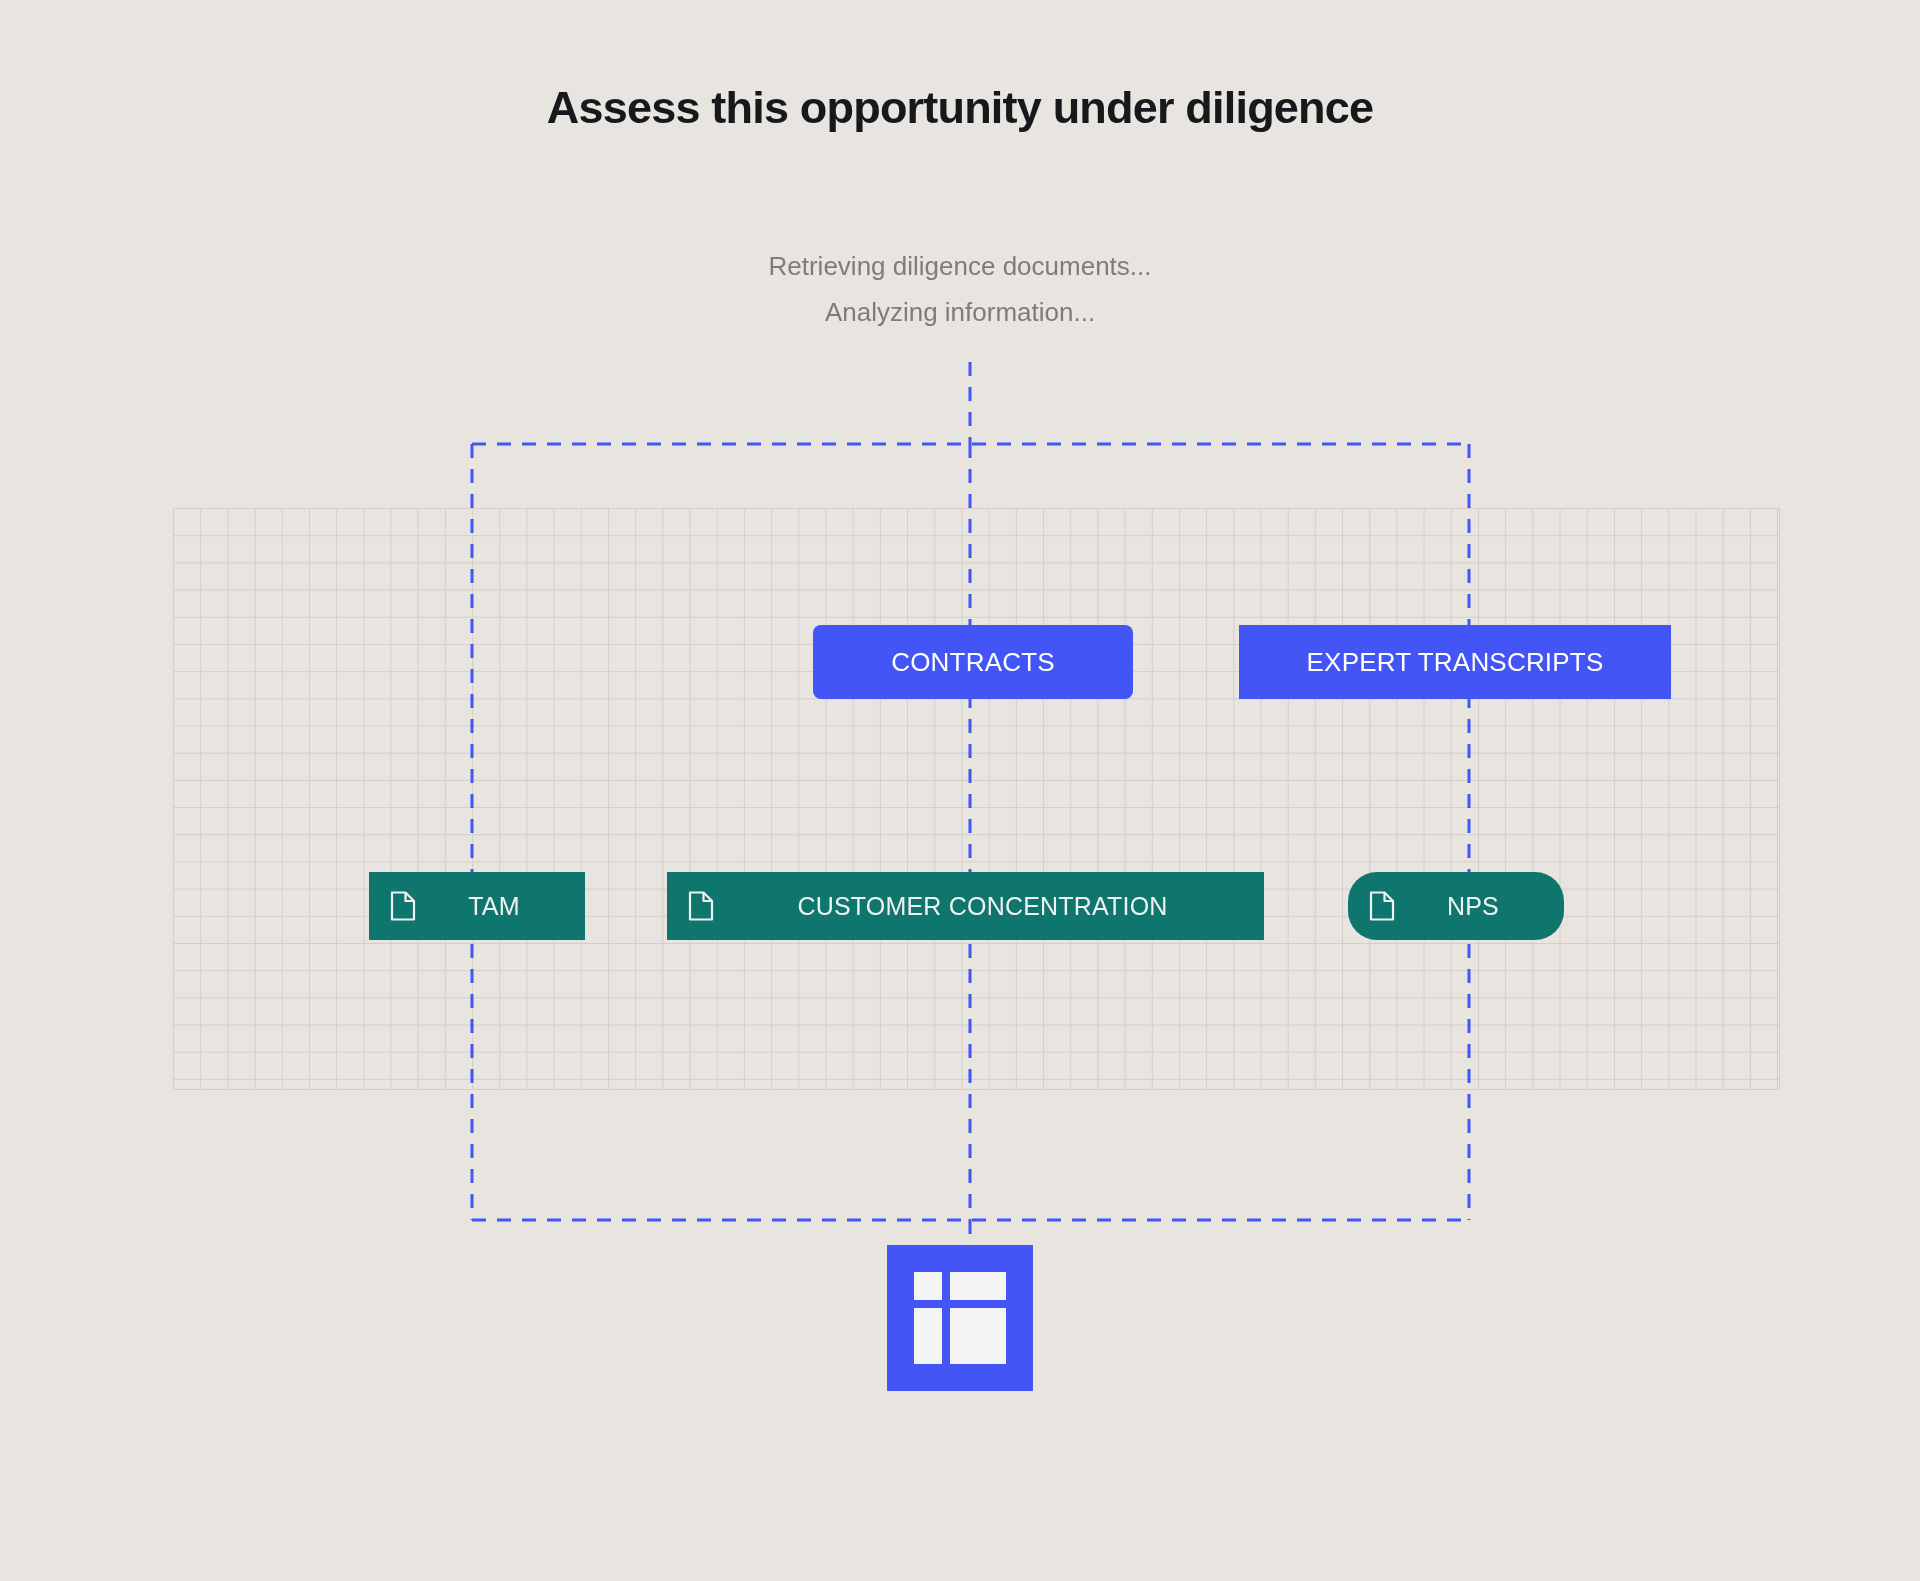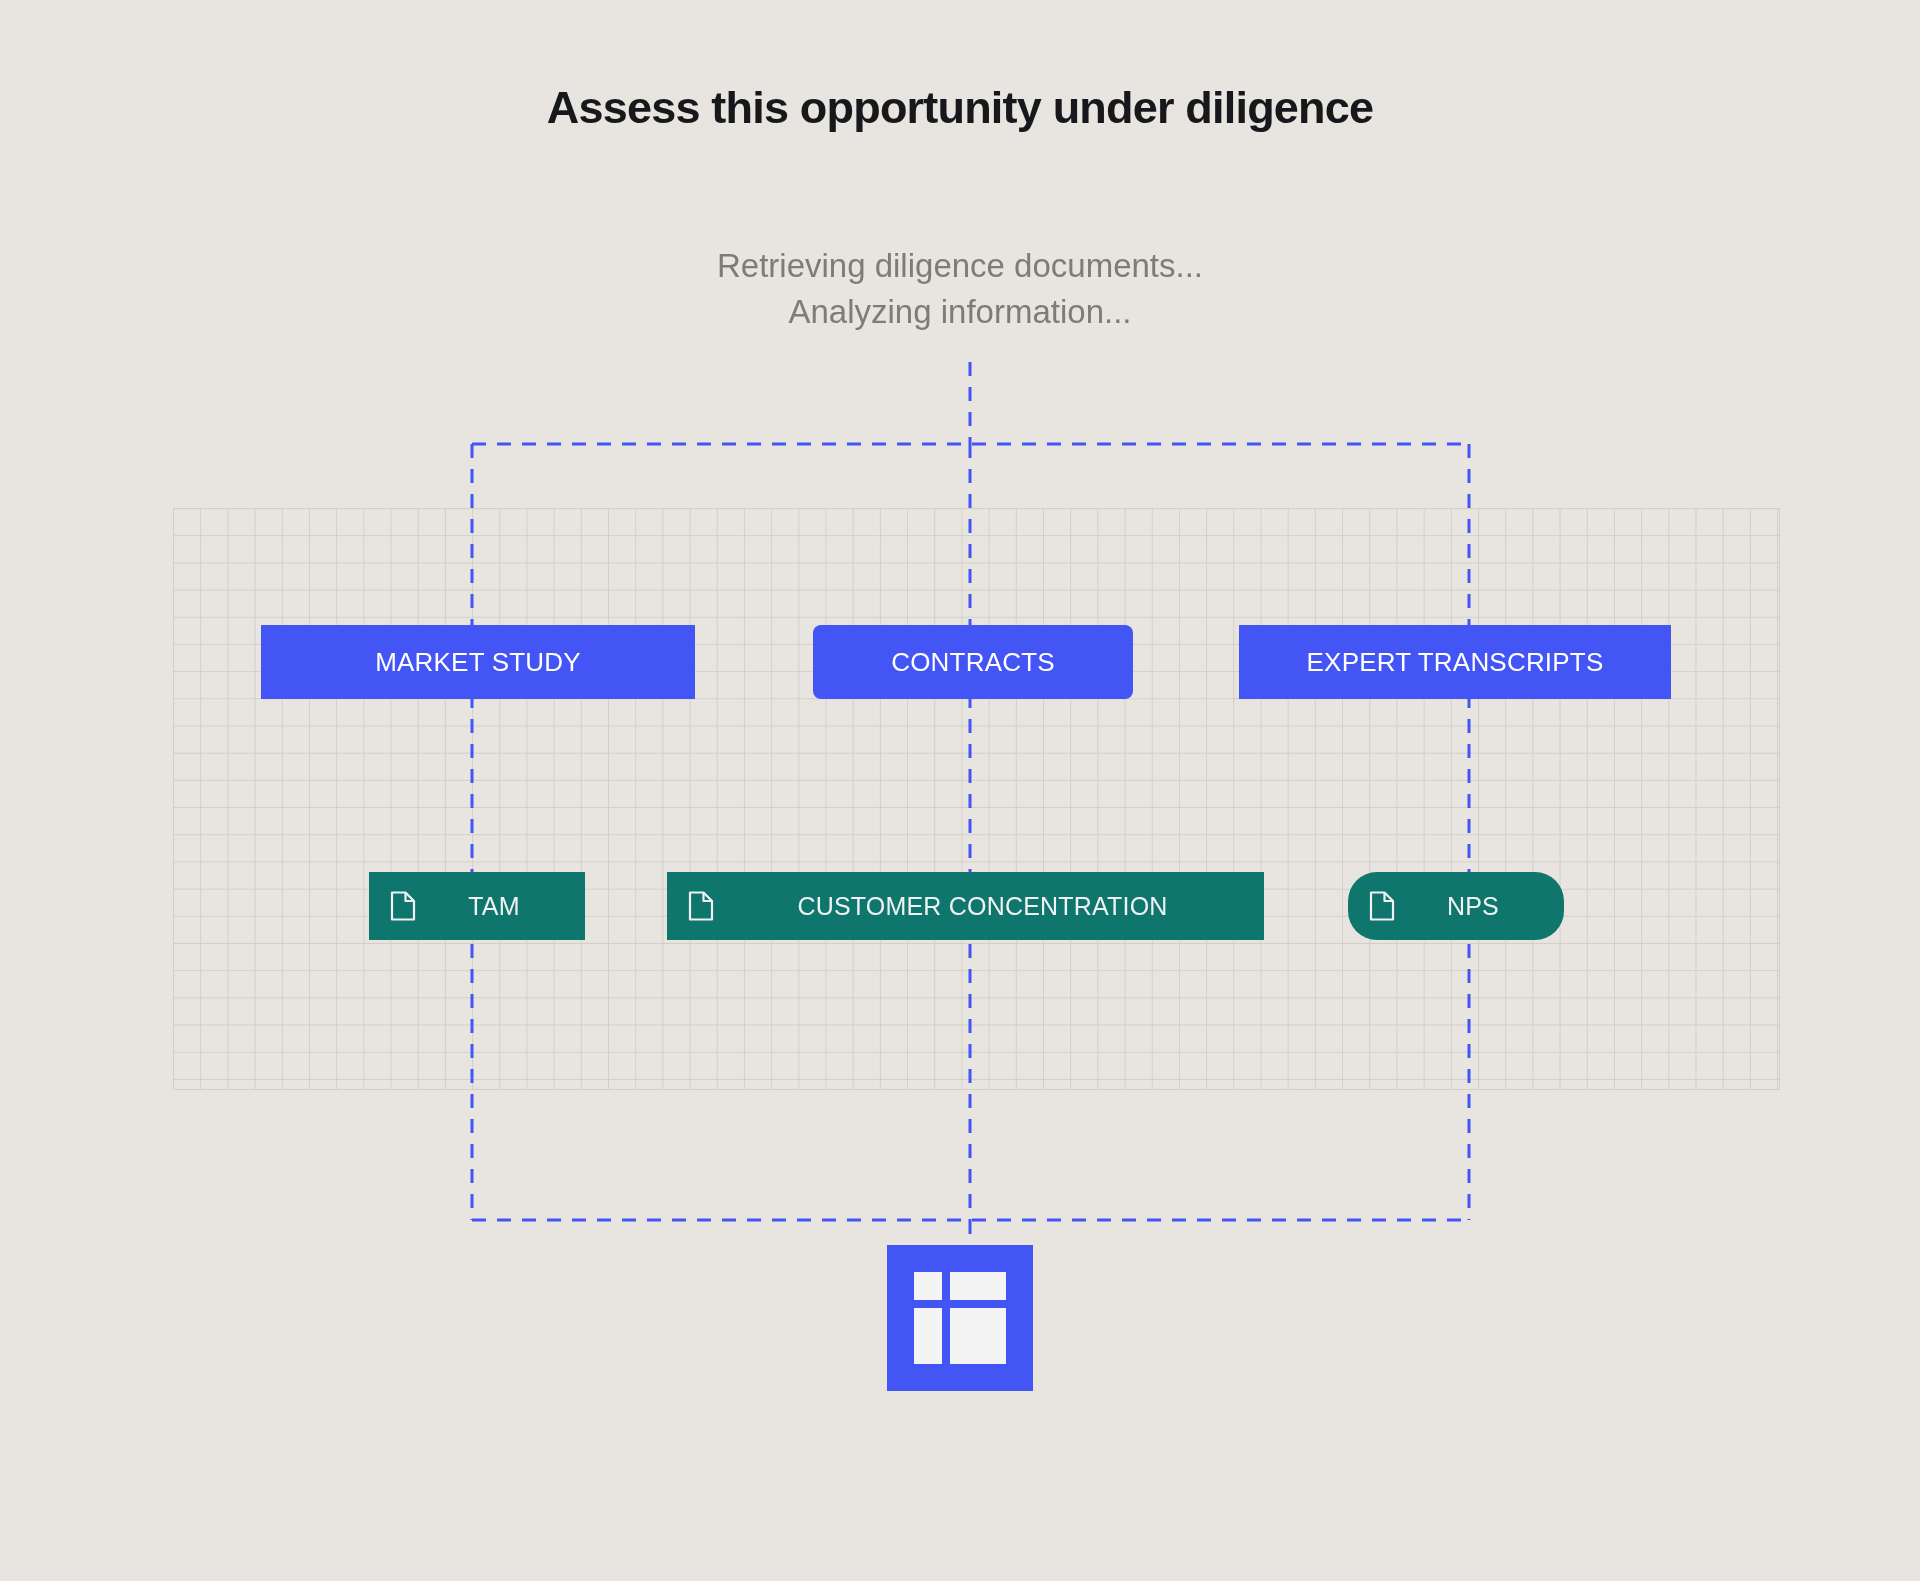--- a/index.html
+++ b/index.html
@@ -36,21 +36,21 @@
     line-height: 1.15;
     white-space: nowrap;
   }
   .status-block {
     position: absolute;
     top: 243px;
     left: 0;
     width: 1920px;
     text-align: center;
     color: #7f7c78;
-    font-size: 33px;
+    font-size: 26px;
     line-height: 46px;
     font-weight: 400;
   }
   .status-line { display: block; }
 
   
   .grid-panel {
     position: absolute;
     left: 173px;
     top: 508px;
@@ -169,23 +169,20 @@
       <line x1="970" y1="444" x2="970" y2="1220"></line>
 
       <line x1="1469" y1="444" x2="1469" y2="1220"></line>
 
       <line x1="472" y1="1220" x2="1469" y2="1220"></line>
 
       <line x1="970" y1="1220" x2="970" y2="1245"></line>
     </g>
   </svg>
 
-  <div class="source-node src-0">
-    <span>MARKET STUDY</span>
-  </div>
   <div class="source-node src-1">
     <span>CONTRACTS</span>
   </div>
   <div class="source-node src-2">
     <span>EXPERT TRANSCRIPTS</span>
   </div>
 
   <div class="doc-node doc-0">
     <span class="doc-icon">
       <svg width="26" height="30" viewBox="0 0 26 30" xmlns="http://www.w3.org/2000/svg">

